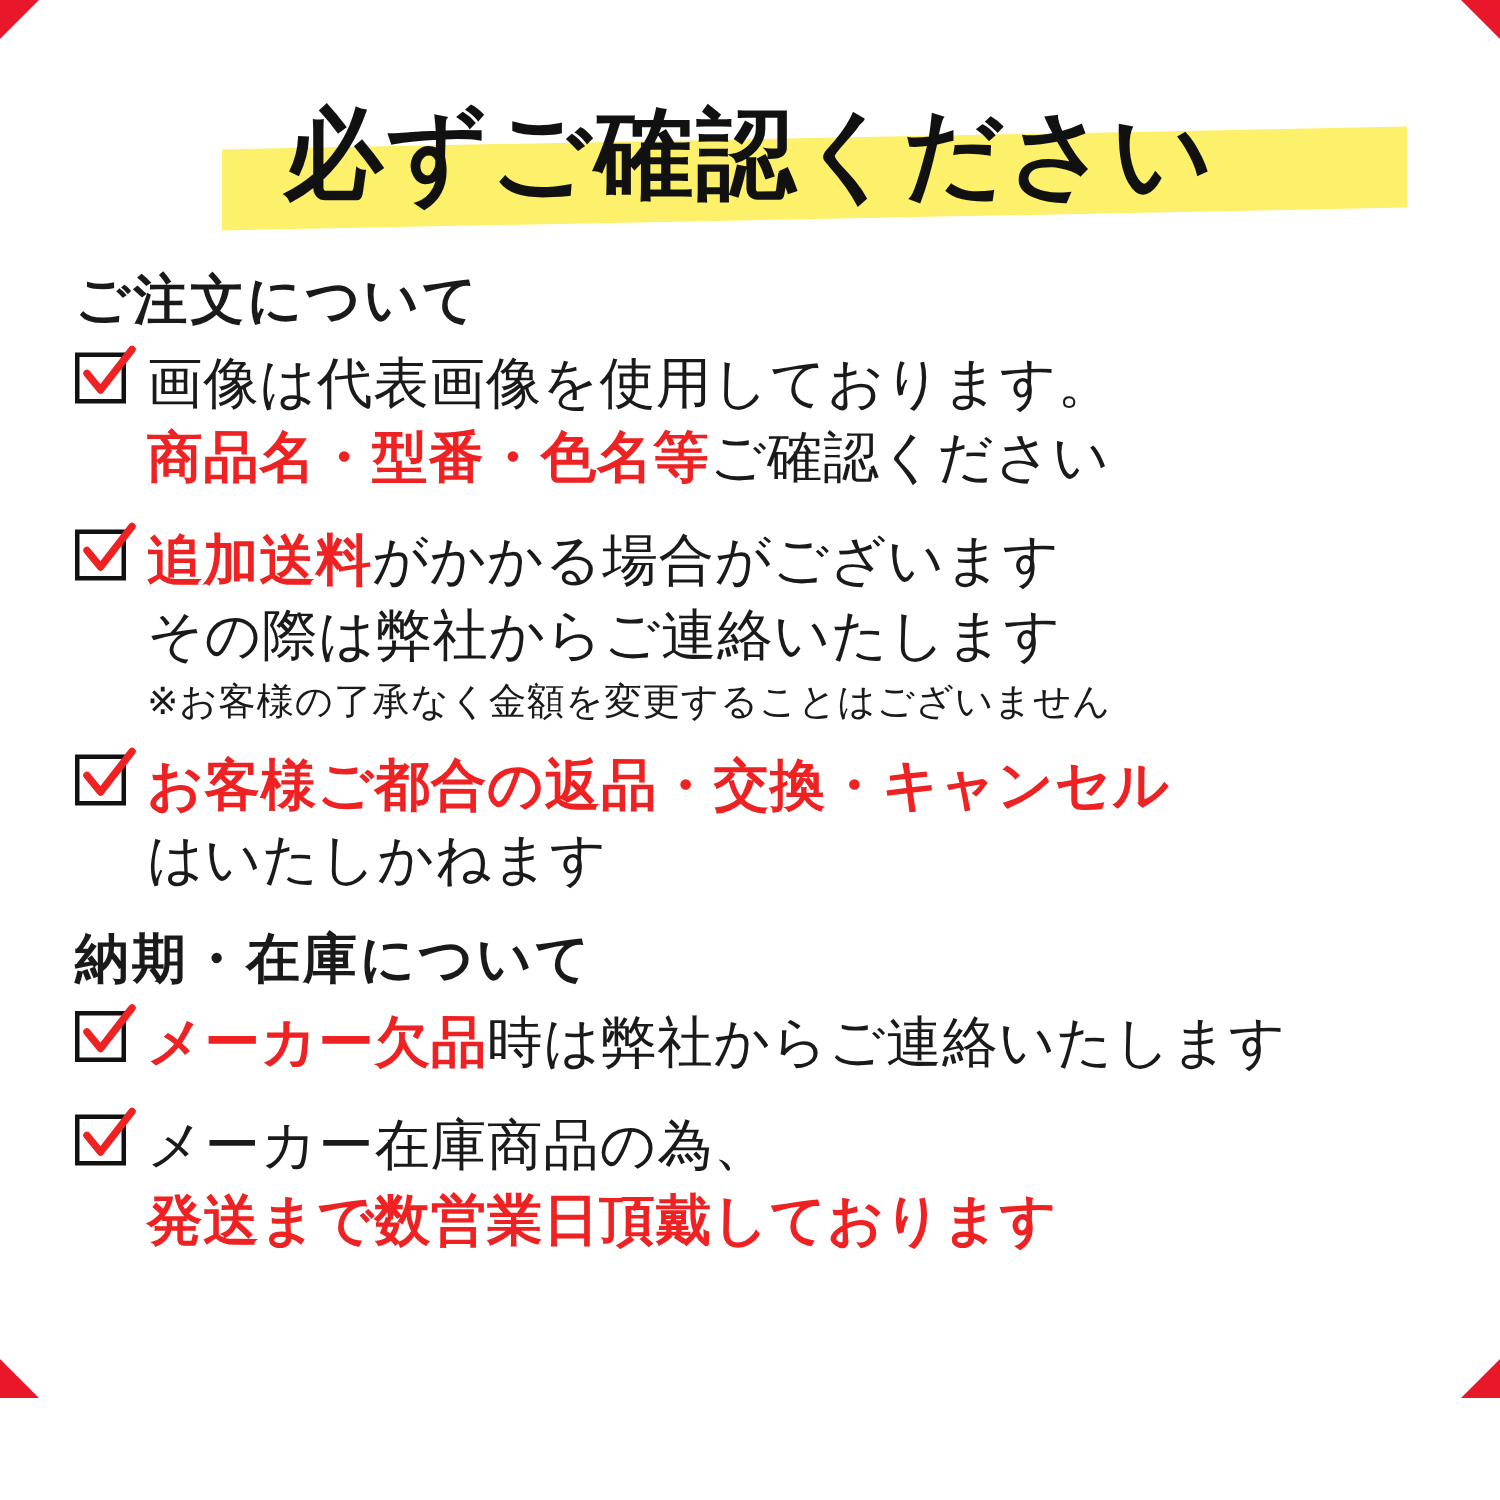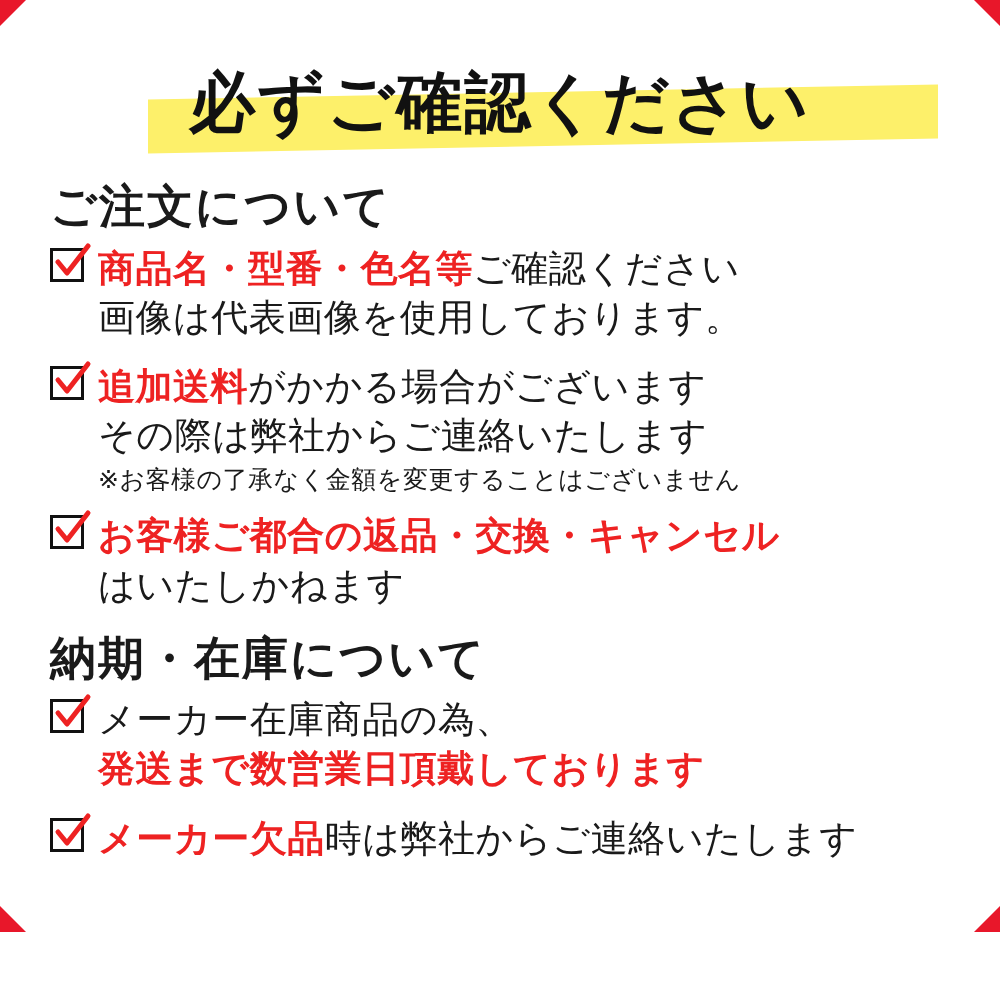--- a/index.html
+++ b/index.html
@@ -76,21 +76,21 @@
     position: relative;
     font-size: 66px;
     line-height: 106px;
     font-weight: bold;
     color: #111111;
     letter-spacing: 2px;
     white-space: nowrap;
   }
 
   .section-heading {
-    font-size: 46px;
+    font-size: 36px;
     font-weight: bold;
     color: #1a1a1a;
     letter-spacing: 2px;
     margin: 6px 0 8px 6px;
     line-height: 1.25;
   }
   .section-heading.second {
     margin-top: 16px;
   }
 
@@ -172,22 +172,22 @@
     <div class="section-heading">ご注文について</div>
 
     <div class="item">
       <span class="check">
         <span class="box"></span>
         <svg class="tick" viewBox="0 0 40 40" xmlns="http://www.w3.org/2000/svg">
           <path d="M6 20 L15 31 L36 4" fill="none" stroke="#ee2222" stroke-width="5" stroke-linecap="round" stroke-linejoin="round"></path>
         </svg>
       </span>
       <span class="lines">
+        <div class="line">画像は代表画像を使用しております。</div>
         <div class="line"><span class="red">商品名・型番・色名等</span><span>ご確認ください</span></div>
-        <div class="line">画像は代表画像を使用しております。</div>
       </span>
     </div>
 
     <div class="item tight">
       <span class="check">
         <span class="box"></span>
         <svg class="tick" viewBox="0 0 40 40" xmlns="http://www.w3.org/2000/svg">
           <path d="M6 20 L15 31 L36 4" fill="none" stroke="#ee2222" stroke-width="5" stroke-linecap="round" stroke-linejoin="round"></path>
         </svg>
       </span>
@@ -214,31 +214,31 @@
     <div class="section-heading second">納期・在庫について</div>
 
     <div class="item">
       <span class="check">
         <span class="box"></span>
         <svg class="tick" viewBox="0 0 40 40" xmlns="http://www.w3.org/2000/svg">
           <path d="M6 20 L15 31 L36 4" fill="none" stroke="#ee2222" stroke-width="5" stroke-linecap="round" stroke-linejoin="round"></path>
         </svg>
       </span>
       <span class="lines">
+        <div class="line"><span class="red">メーカー欠品</span><span>時は弊社からご連絡いたします</span></div>
+      </span>
+    </div>
+
+    <div class="item">
+      <span class="check">
+        <span class="box"></span>
+        <svg class="tick" viewBox="0 0 40 40" xmlns="http://www.w3.org/2000/svg">
+          <path d="M6 20 L15 31 L36 4" fill="none" stroke="#ee2222" stroke-width="5" stroke-linecap="round" stroke-linejoin="round"></path>
+        </svg>
+      </span>
+      <span class="lines">
         <div class="line">メーカー在庫商品の為、</div>
         <div class="line all-red">発送まで数営業日頂戴しております</div>
       </span>
     </div>
 
-    <div class="item">
-      <span class="check">
-        <span class="box"></span>
-        <svg class="tick" viewBox="0 0 40 40" xmlns="http://www.w3.org/2000/svg">
-          <path d="M6 20 L15 31 L36 4" fill="none" stroke="#ee2222" stroke-width="5" stroke-linecap="round" stroke-linejoin="round"></path>
-        </svg>
-      </span>
-      <span class="lines">
-        <div class="line"><span class="red">メーカー欠品</span><span>時は弊社からご連絡いたします</span></div>
-      </span>
-    </div>
-
   </div>
 </div>
 
 </body></html>

